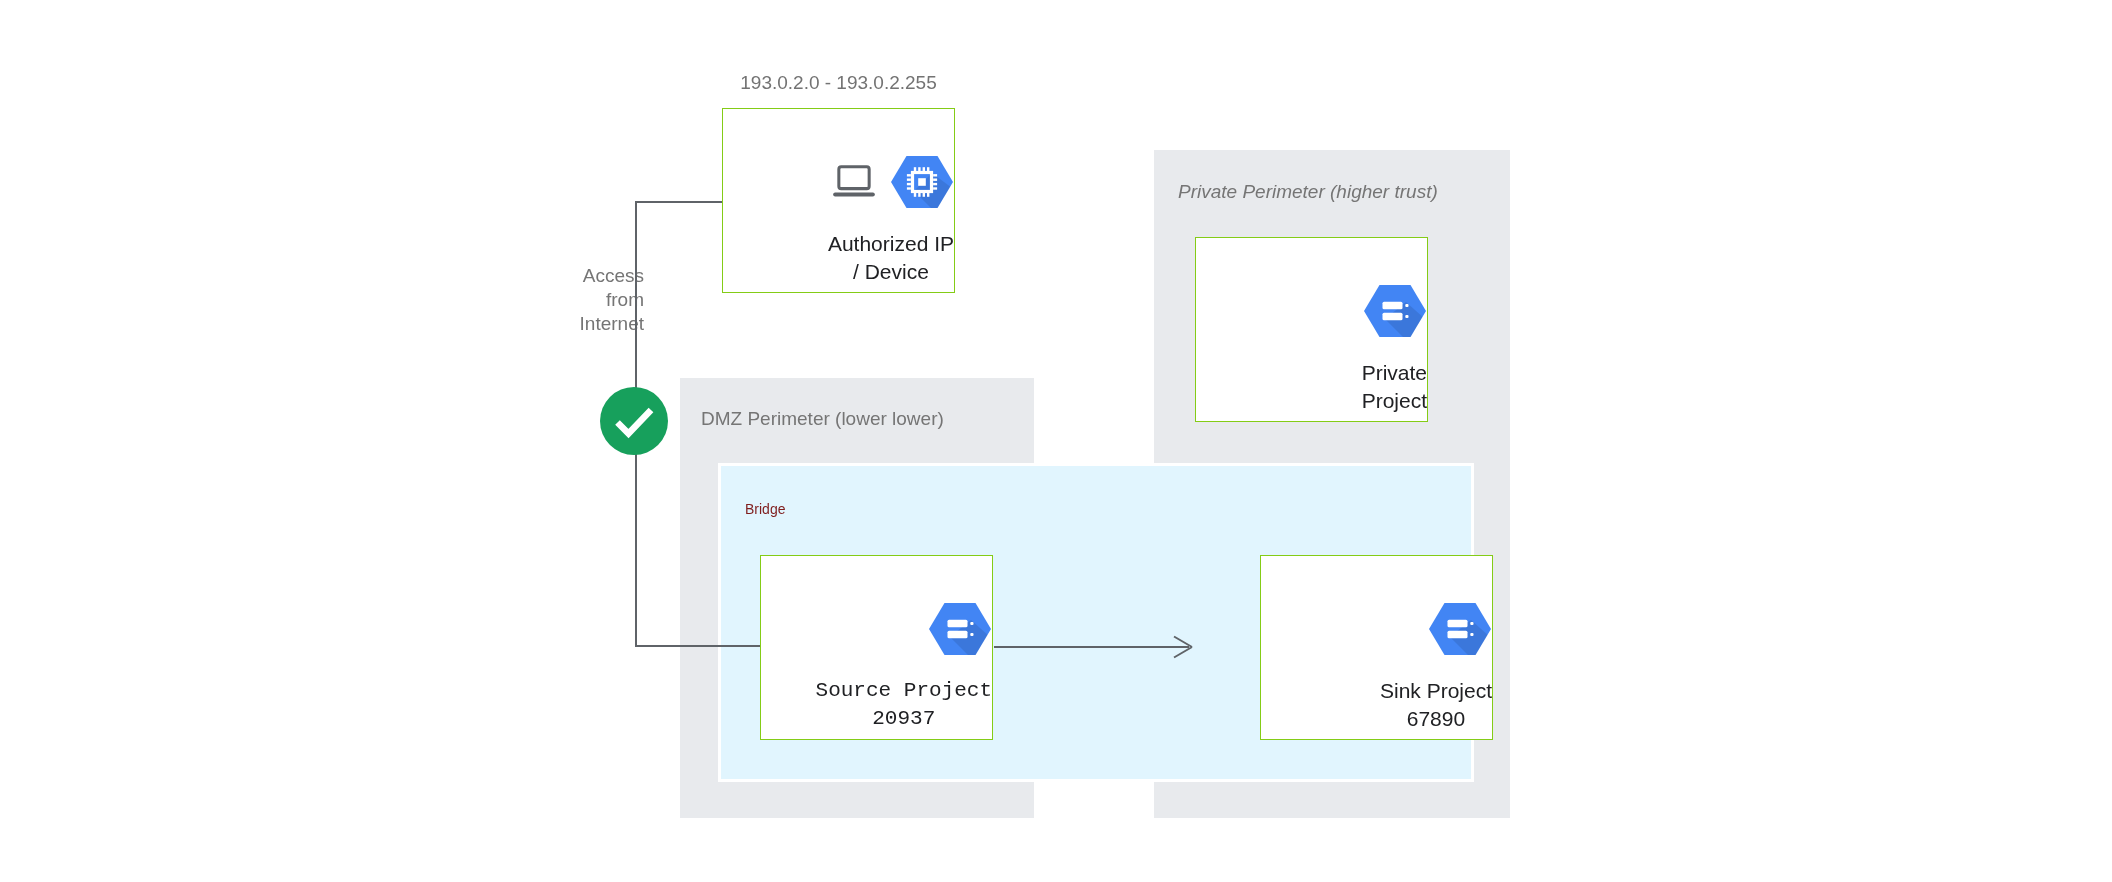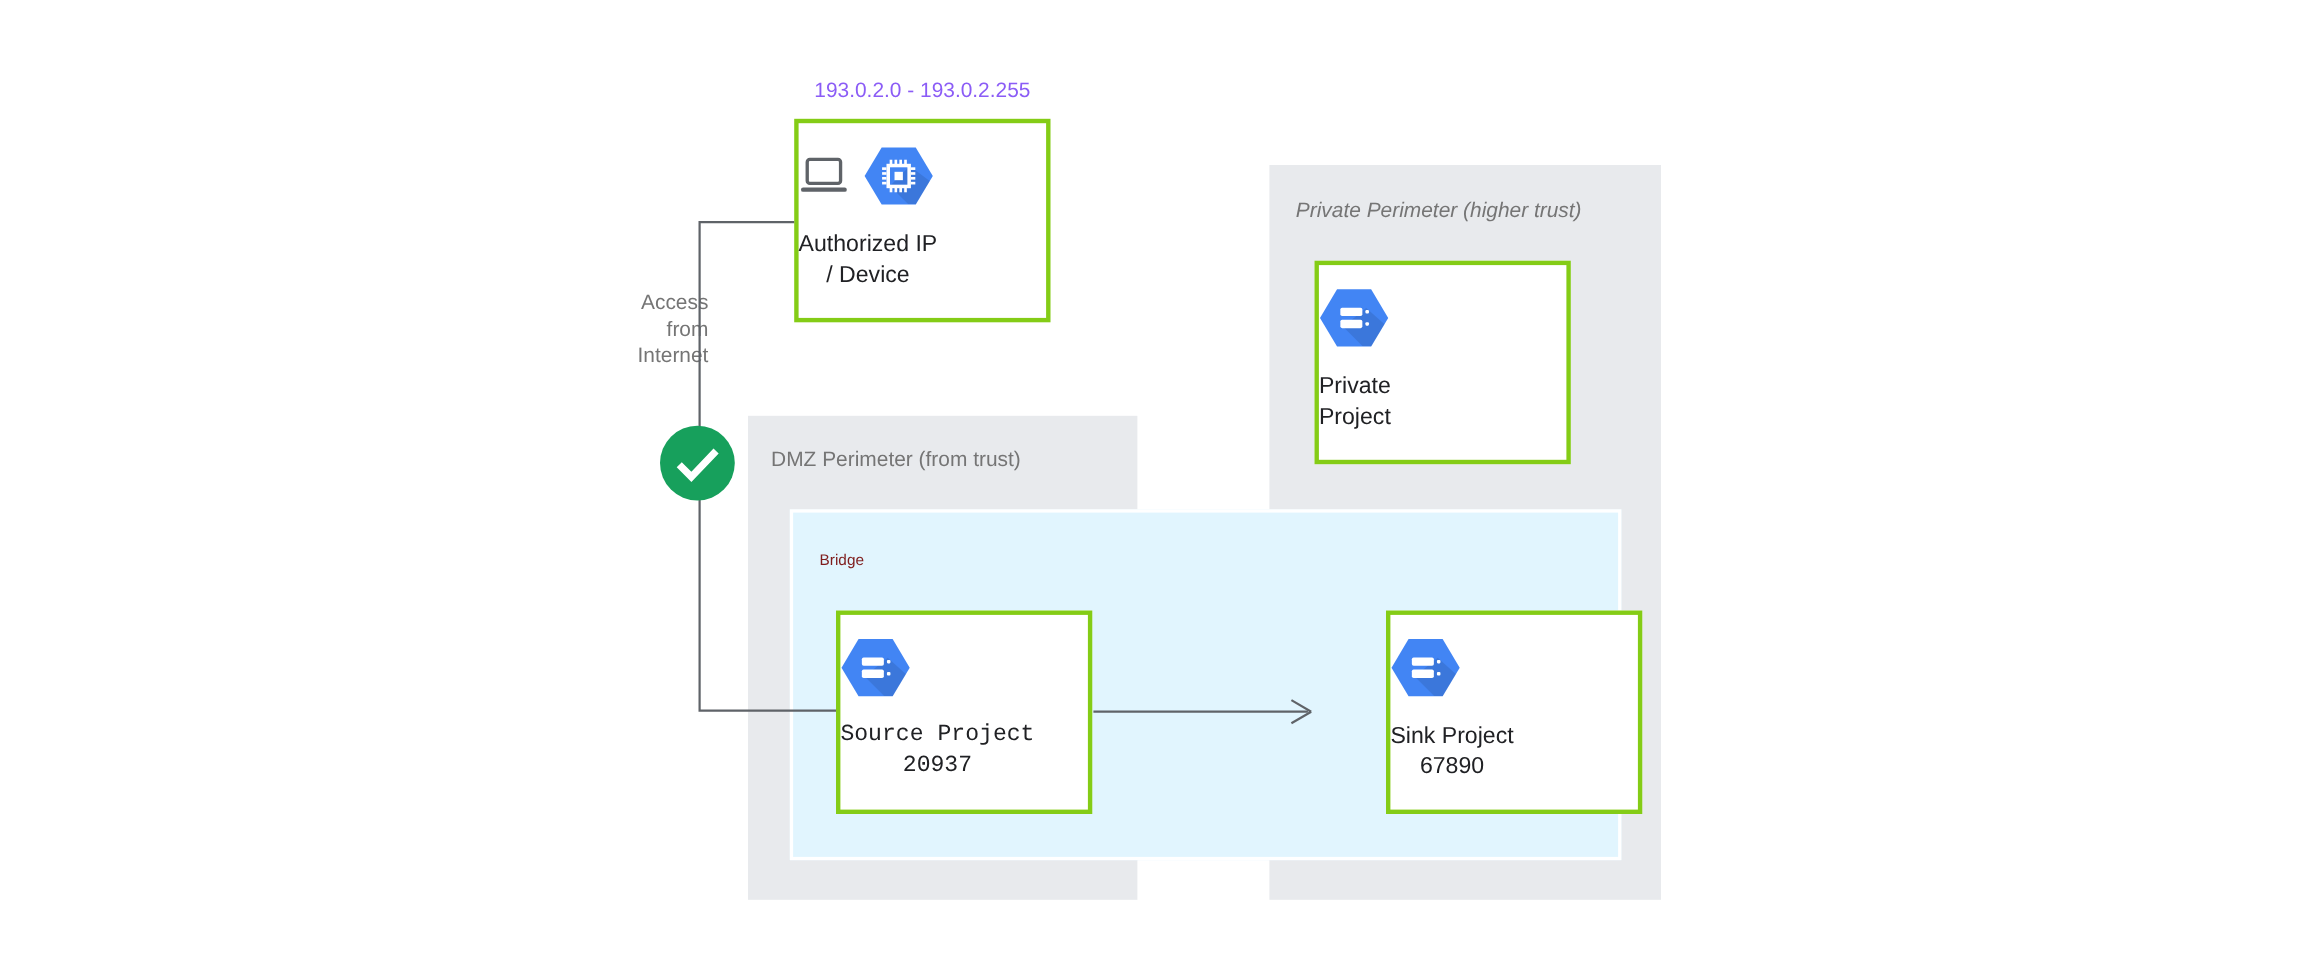--- a/index.html
+++ b/index.html
@@ -45,27 +45,27 @@
     font-size: 14px;
     line-height: 22px;
     color: #7f1d1d;
   }
 
   
   .node {
     position: absolute;
     width: 233px; height: 185px;
     background: #ffffff;
-    border: 4px solid #84cc16;
+    border: 1px solid #84cc16;
     box-sizing: border-box;
     z-index: 3;
     display: flex;
     flex-direction: column;
-    align-items: flex-start;
-    padding-top: 20px;
+    align-items: flex-end;
+    padding-top: 45px;
   }
   .node-authorized      { left: 722px;  top: 108px; }
   .node-source          { left: 760px;  top: 555px; font-family: Liberation Mono, monospace; }
   .node-sink            { left: 1260px; top: 555px; }
   .node-private-project { left: 1195px; top: 237px; }
   .node-icons {
     display: flex;
     align-items: center;
     gap: 13px;
     height: 56px;
@@ -78,21 +78,21 @@
     text-align: center;
   }
 
   
   .ip-range-label {
     position: absolute;
     left: 722px; top: 72px;
     width: 233px;
     text-align: center;
     font-size: 19px;
-    color: #8b5cf6;
+    color: #737373;
     z-index: 3;
     white-space: nowrap;
   }
   .access-label {
     position: absolute;
     left: 528px; top: 264px;
     width: 116px;
     text-align: right;
     font-size: 19px;
     line-height: 24px;
@@ -132,21 +132,21 @@
 
   <svg class="defs-svg" aria-hidden="true">
     <defs>
       <clipPath id="hexClip">
         <path d="M16.5,2 L47.5,2 L63,28 L47.5,54 L16.5,54 L1,28 Z"></path>
       </clipPath>
     </defs>
   </svg>
 
   <div class="perimeter perimeter-dmz">
-    <div class="perimeter-title">DMZ Perimeter (from trust)</div>
+    <div class="perimeter-title">DMZ Perimeter (lower lower)</div>
   </div>
 
   <div class="perimeter perimeter-private">
     <div class="perimeter-title">Private Perimeter (higher trust)</div>
   </div>
 
   <div class="bridge">
     <div class="bridge-title">Bridge</div>
   </div>
 

